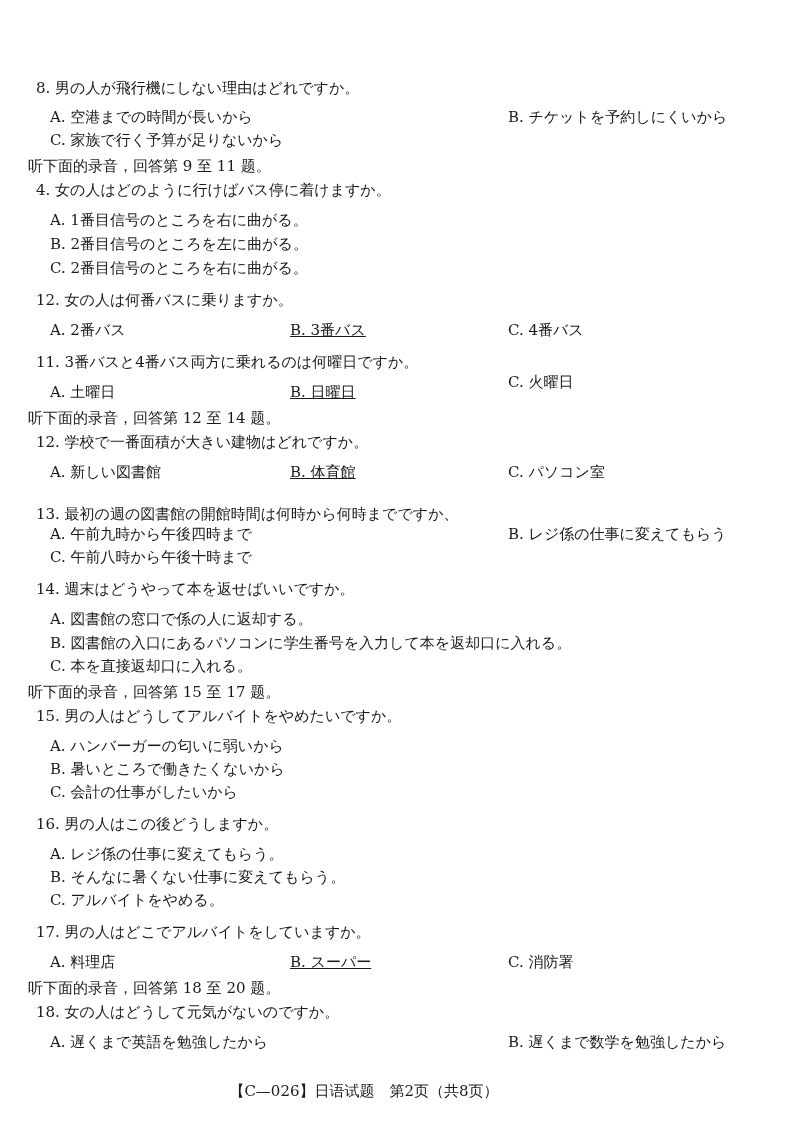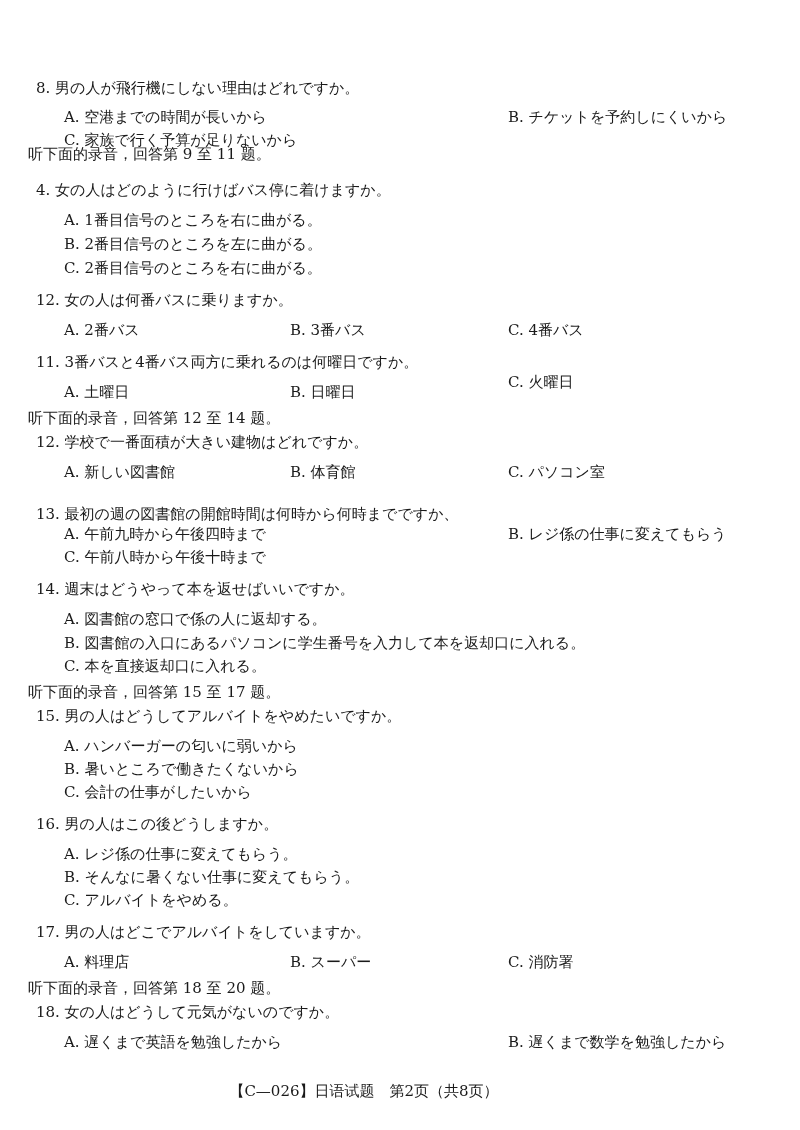--- a/index.html
+++ b/index.html
@@ -1,35 +1,35 @@
 <!DOCTYPE html>
 <html><head>
 <meta charset="utf-8">
 <style>
   html, body { margin:0; padding:0; background:#ffffff; }
   body { width:800px; height:1130px; position:relative; overflow:hidden;
     font-family:"DejaVu Serif","Liberation Serif",serif; color:#1a1a1a; font-size:15px; }
   .line { position:absolute; white-space:nowrap; line-height:20px; }
   .sec { left:28px; }
   .q { left:36px; }
-  .opt { left:64px;text-align:right; }
-  .col2 { left:290px; }
+  .opt { left:50px;text-align:right; }
+  .col2 { left:290px;text-decoration:underline; }
   .col3 { left:508px;text-align:center; }
   .footer { position:absolute; left:0; width:728px; top:1082px; text-align:center; font-size:15px; }
 </style>
 </head>
 <body>
 
 <div>
   <div class="line q" style="top:78px">8. 男の人が飛行機にしない理由はどれですか。</div>
   <div class="line opt" style="top:107px">A. 空港までの時間が長いから</div>
   <div class="line col3" style="top:107px">B. チケットを予約しにくいから</div>
   <div class="line opt" style="top:130px">C. 家族で行く予算が足りないから</div>
 
-  <div class="line sec" style="top:144px">听下面的录音，回答第 9 至 11 题。</div>
+  <div class="line sec" style="top:156px">听下面的录音，回答第 9 至 11 题。</div>
   <div class="line q" style="top:180px">4. 女の人はどのように行けばバス停に着けますか。</div>
   <div class="line opt" style="top:210px">A. 1番目信号のところを右に曲がる。</div>
   <div class="line opt" style="top:234px">B. 2番目信号のところを左に曲がる。</div>
   <div class="line opt" style="top:258px">C. 2番目信号のところを右に曲がる。</div>
 
   <div class="line q" style="top:290px">12. 女の人は何番バスに乗りますか。</div>
   <div class="line opt" style="top:320px">A. 2番バス</div>
   <div class="line col2" style="top:320px">B. 3番バス</div>
   <div class="line col3" style="top:320px">C. 4番バス</div>
 

